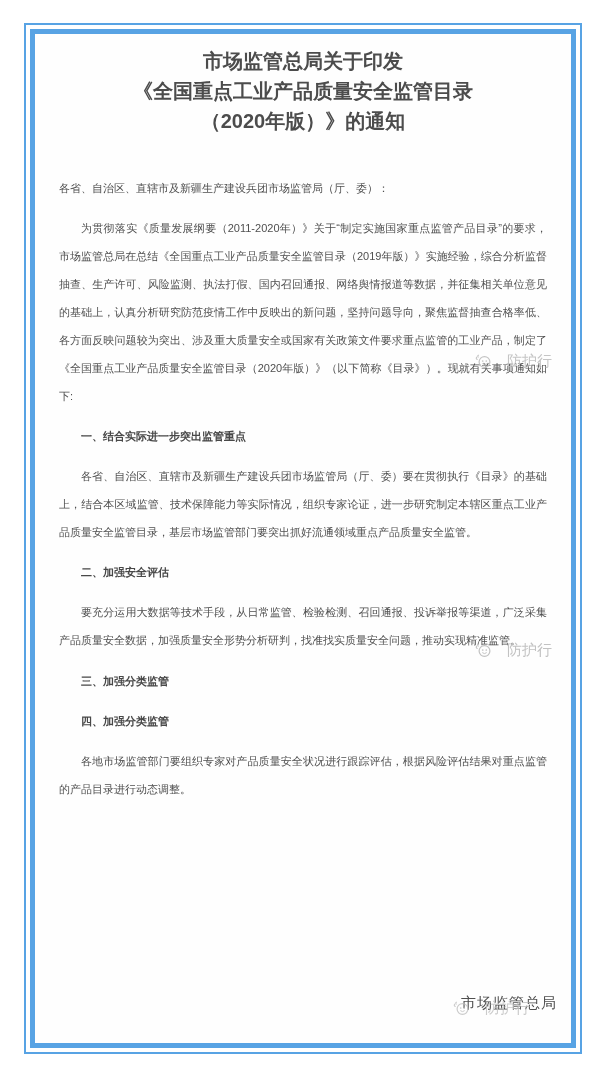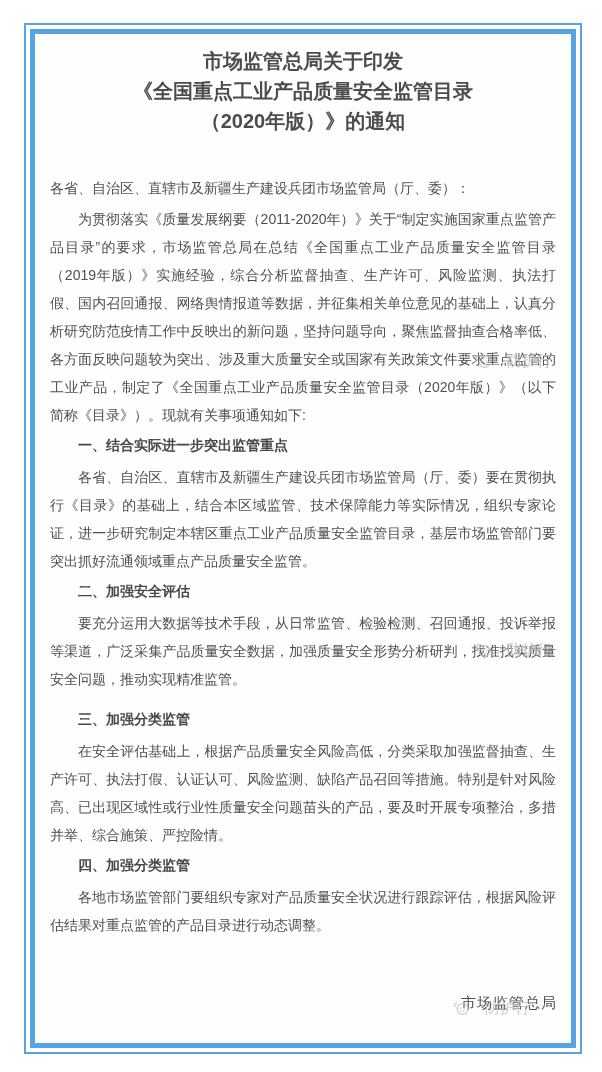--- a/index.html
+++ b/index.html
@@ -23,27 +23,27 @@
   .content{
     position:absolute;top:0;left:0;right:0;bottom:0;
     padding:12px 12px 16px 12px;
   }
   .doc-title{
     margin:0 0 38px 0;
     font-size:20px;font-weight:700;line-height:30px;
     text-align:center;color:#4c4c4c;
   }
   .para{
-    margin:3px;
-    font-size:14px;line-height:28px;
+    margin:12px;
+    font-size:11px;line-height:28px;
     text-align:justify;
     color:#4f4f4f;
   }
   .body-para{text-indent:2em;}
-  .heading{text-indent:2em;font-weight:600;color:#484848;font-family:Liberation Mono, monospace;}
+  .heading{text-indent:2em;font-weight:600;color:#484848;}
   .gap-before{margin-top:13px;}
   .signature{
     position:absolute;right:14px;bottom:30px;
     font-size:15px;color:#4f4f4f;letter-spacing:1px;
   }
   .watermark{
     position:absolute;
     display:flex;align-items:center;gap:14px;
     font-size:15px;color:#bfbfbf;
     pointer-events:none;white-space:nowrap;
@@ -71,21 +71,20 @@
         <p class="para greeting">各省、自治区、直辖市及新疆生产建设兵团市场监管局（厅、委）：</p>
         <p class="para body-para">为贯彻落实《质量发展纲要（2011-2020年）》关于“制定实施国家重点监管产品目录”的要求，市场监管总局在总结《全国重点工业产品质量安全监管目录（2019年版）》实施经验，综合分析监督抽查、生产许可、风险监测、执法打假、国内召回通报、网络舆情报道等数据，并征集相关单位意见的基础上，认真分析研究防范疫情工作中反映出的新问题，坚持问题导向，聚焦监督抽查合格率低、各方面反映问题较为突出、涉及重大质量安全或国家有关政策文件要求重点监管的工业产品，制定了《全国重点工业产品质量安全监管目录（2020年版）》（以下简称《目录》）。现就有关事项通知如下:</p>
 
         <p class="para heading">一、结合实际进一步突出监管重点</p>
         <p class="para body-para">各省、自治区、直辖市及新疆生产建设兵团市场监管局（厅、委）要在贯彻执行《目录》的基础上，结合本区域监管、技术保障能力等实际情况，组织专家论证，进一步研究制定本辖区重点工业产品质量安全监管目录，基层市场监管部门要突出抓好流通领域重点产品质量安全监管。</p>
 
         <p class="para heading">二、加强安全评估</p>
         <p class="para body-para">要充分运用大数据等技术手段，从日常监管、检验检测、召回通报、投诉举报等渠道，广泛采集产品质量安全数据，加强质量安全形势分析研判，找准找实质量安全问题，推动实现精准监管。</p>
 
         <p class="para heading gap-before">三、加强分类监管</p>
-        <p class="para body-para">在安全评估基础上，根据产品质量安全风险高低，分类采取加强监督抽查、生产许可、执法打假、认证认可、风险监测、缺陷产品召回等措施。特别是针对风险高、已出现区域性或行业性质量安全问题苗头的产品，要及时开展专项整治，多措并举、综合施策、严控险情。</p>
 
         <p class="para heading">四、加强分类监管</p>
         <p class="para body-para">各地市场监管部门要组织专家对产品质量安全状况进行跟踪评估，根据风险评估结果对重点监管的产品目录进行动态调整。</p>
 
         <div class="signature">市场监管总局</div>
 
       </div>
     </div>
   </div>
 

